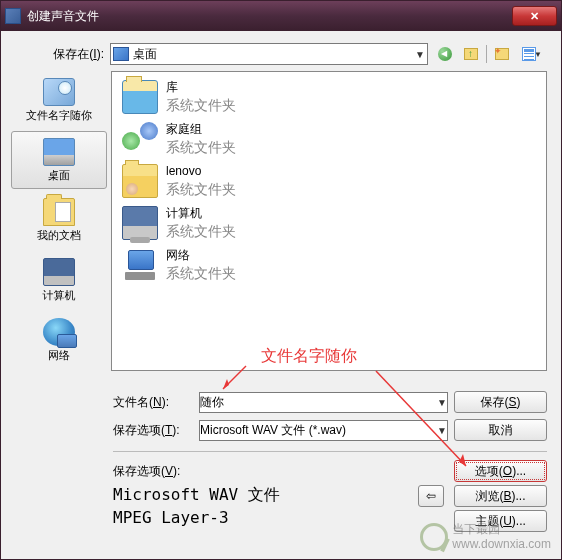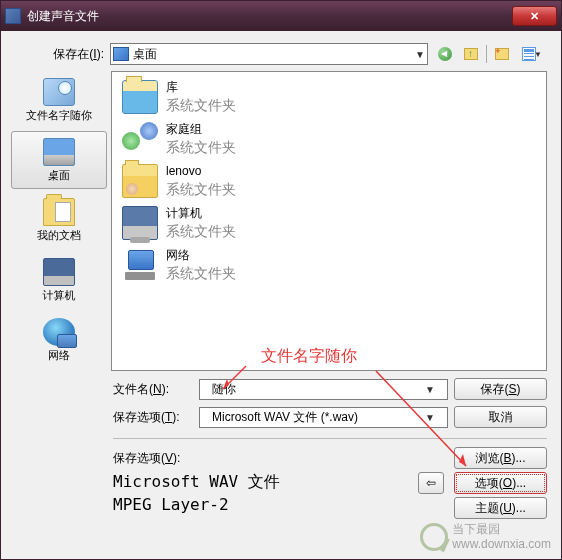--- a/index.html
+++ b/index.html
@@ -64,25 +64,25 @@
 .ico-homegroup::after { content: ""; position: absolute; width: 18px; height: 18px; background: radial-gradient(#a8c8f8, #4878c8); border-radius: 50%; right: 0; top: 0; }
 .ico-userfolder { background: linear-gradient(to bottom, #f8e088 0%, #f8e088 35%, #f5d060 35%); border: 1px solid #c8a840; border-radius: 2px; position: relative; }
 .ico-userfolder::before { content: ""; position: absolute; width: 12px; height: 12px; background: radial-gradient(#f8d8b8, #d8a878); border-radius: 50%; left: 3px; bottom: 2px; }
 .ico-userfolder::after { content: ""; position: absolute; width: 12px; height: 4px; background: #f8e088; top: -5px; left: 2px; border: 1px solid #c8a840; border-bottom: none; }
 .ico-comp-item { background: linear-gradient(to bottom, #5a7aaa 0%, #5a7aaa 60%, #c8c8c8 60%); border: 1px solid #3a5a8a; border-radius: 2px; position: relative; }
 .ico-comp-item::after { content: ""; position: absolute; width: 20px; height: 6px; background: #a8a8a8; bottom: -4px; left: 7px; border-radius: 2px; }
 .ico-net-item { width: 36px; height: 34px; position: relative; }
 .ico-net-item::before { content: ""; position: absolute; width: 24px; height: 18px; background: linear-gradient(#6aa5e8, #3a75c8); border: 1px solid #2a5598; top: 2px; left: 6px; border-radius: 2px; }
 .ico-net-item::after { content: ""; position: absolute; width: 30px; height: 8px; background: #909090; bottom: 2px; left: 3px; border-radius: 1px; }
 
-.bottom { margin-top: 7px; padding-left: 102px; }
+.bottom { margin-top: 20px; padding-left: 102px; }
 .form-row { display: flex; align-items: center; gap: 6px; margin-bottom: 6px; }
 .form-label { width: 80px; }
 .form-label u { text-decoration: underline; }
-.form-combo { flex: 1; height: 21px; background: #fff; border: 1px solid #7a7a7a; display: flex; align-items: center; padding: 0 12px; }
+.form-combo { flex: 1; height: 21px; background: #fff; border: 1px solid #7a7a7a; display: flex; align-items: center; padding: 0 0; }
 .form-combo .arrow { margin-left: auto; font-size: 10px; color: #333; }
 .form-btn { width: 93px; height: 22px; background: linear-gradient(to bottom, #fdfdfd, #e5e5e5); border: 1px solid #888; border-radius: 3px; cursor: pointer; font-size: 12px; }
 .form-btn u { text-decoration: underline; }
 
 .divider { height: 1px; background: #bbb; margin: 10px 0 8px; }
 
 .options-row { display: flex; align-items: center; gap: 6px; }
 .opt-left { flex: 1; }
 .opt-title { margin-bottom: 4px; }
 .opt-title u { text-decoration: underline; }
@@ -217,28 +217,28 @@
           </div>
         <button class="form-btn">取消</button>
       </div>
 
       <div class="divider"></div>
 
       <div class="options-row">
         <div class="opt-left">
           <div class="opt-title"><span>保存选项(</span><u>V</u><span>):</span></div>
           <div class="opt-text">Microsoft WAV 文件</div>
-          <div class="opt-text">MPEG Layer-2</div>
+          <div class="opt-text">MPEG Layer-3</div>
         </div>
         <div class="opt-mid">
             <span>⇦</span>
           </div>
         <div class="opt-btns">
+          <button class="form-btn hl"><span>选项(</span><u>O</u><span>)...</span></button>
           <button class="form-btn"><span>浏览(</span><u>B</u><span>)...</span></button>
-          <button class="form-btn hl"><span>选项(</span><u>O</u><span>)...</span></button>
           <button class="form-btn"><span>主题(</span><u>U</u><span>)...</span></button>
         </div>
       </div>
     </div>
 
   </div>
 
   <div class="annotation ann1">文件名字随你</div>
   <svg class="arrow-svg" style="left:210px; top:360px;" width="40" height="40">
       <line x1="35" y1="5" x2="12" y2="28" stroke="#e83838" stroke-width="1.5"></line>

